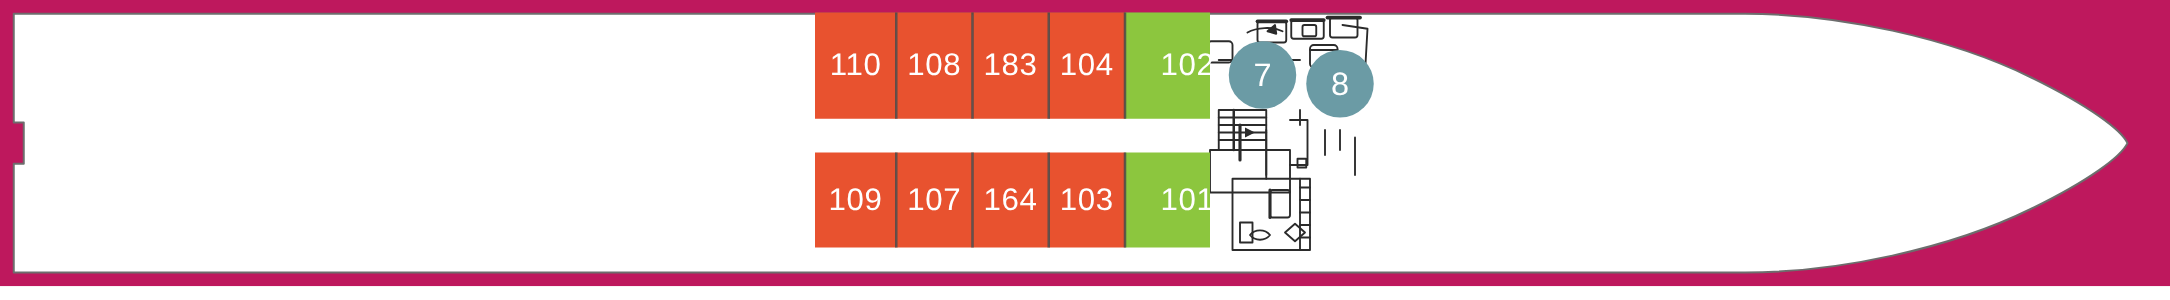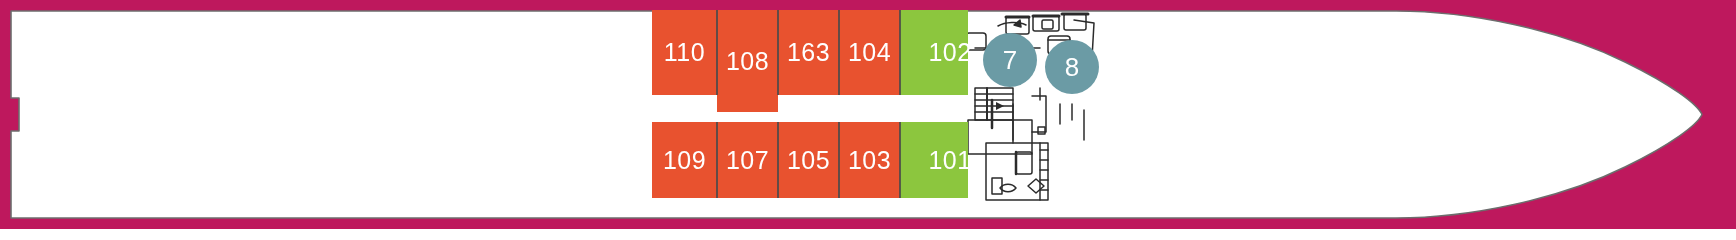--- a/index.html
+++ b/index.html
@@ -158,35 +158,35 @@
         <path d="M 1084,110 L 1084,140"></path>
       </g>
 
     </g>
   </svg>
 
   <div class="layer">
 
     <div>
       <div class="cabin cabin-orange" style="left:652px; top:10px; width:65px; height:85px;">110</div>
-      <div class="cabin cabin-orange" style="left:717px; top:10px; width:61px; height:102px;">108</div>
-      <div class="cabin cabin-orange" style="left:778px; top:10px; width:61px; height:85px;">163</div>
+      <div class="cabin cabin-orange" style="left:717px; top:10px; width:61px; height:85px;">108</div>
+      <div class="cabin cabin-orange" style="left:778px; top:10px; width:61px; height:85px;">183</div>
       <div class="cabin cabin-orange" style="left:839px; top:10px; width:61px; height:85px;">104</div>
       <div class="cabin cabin-green" style="left:900px; top:10px; width:68px; height:85px;">102</div>
 
       <div class="cabin-sep" style="left:716px; top:10px; height:85px;"></div>
       <div class="cabin-sep" style="left:777px; top:10px; height:85px;"></div>
       <div class="cabin-sep" style="left:838px; top:10px; height:85px;"></div>
       <div class="cabin-sep" style="left:899px; top:10px; height:85px;"></div>
     </div>
 
     <div>
       <div class="cabin cabin-orange" style="left:652px; top:122px; width:65px; height:76px;">109</div>
       <div class="cabin cabin-orange" style="left:717px; top:122px; width:61px; height:76px;text-align:right;">107</div>
-      <div class="cabin cabin-orange" style="left:778px; top:122px; width:61px; height:76px;">105</div>
+      <div class="cabin cabin-orange" style="left:778px; top:122px; width:61px; height:76px;">164</div>
       <div class="cabin cabin-orange" style="left:839px; top:122px; width:61px; height:76px;">103</div>
       <div class="cabin cabin-green" style="left:900px; top:122px; width:68px; height:76px;">101</div>
 
       <div class="cabin-sep" style="left:716px; top:122px; height:76px;"></div>
       <div class="cabin-sep" style="left:777px; top:122px; height:76px;"></div>
       <div class="cabin-sep" style="left:838px; top:122px; height:76px;"></div>
       <div class="cabin-sep" style="left:899px; top:122px; height:76px;"></div>
     </div>
 
   </div>

